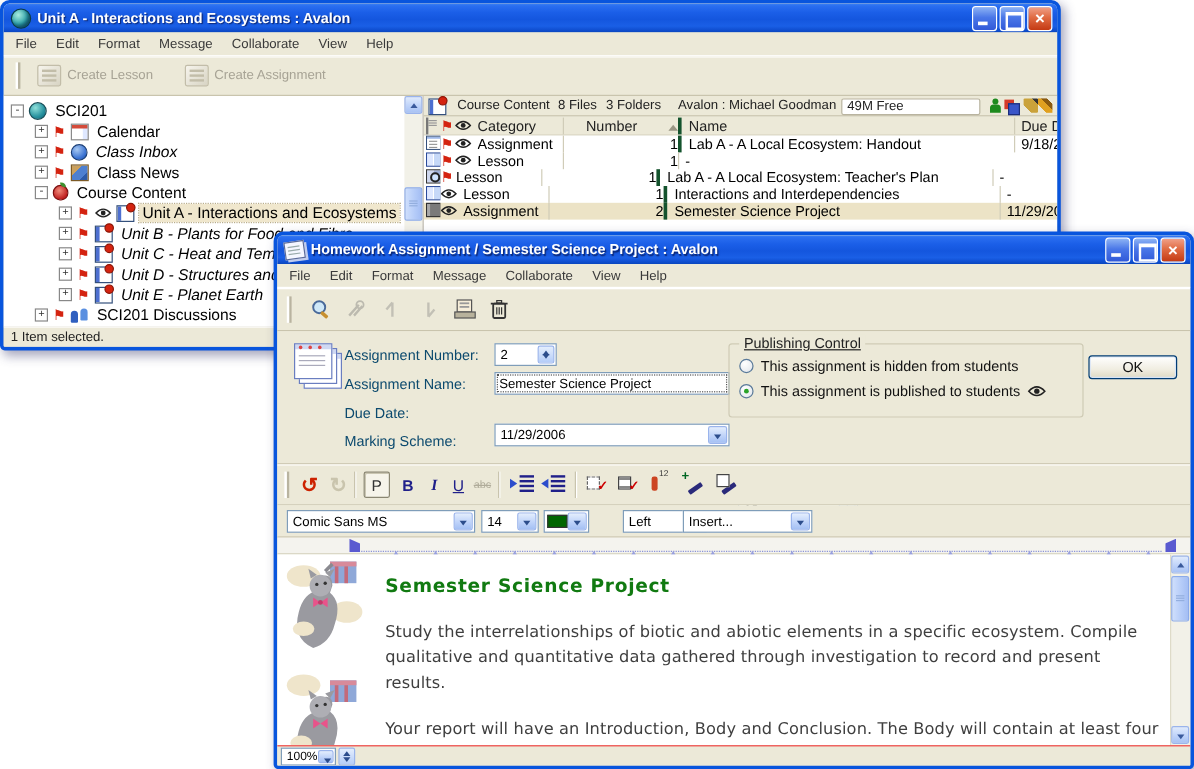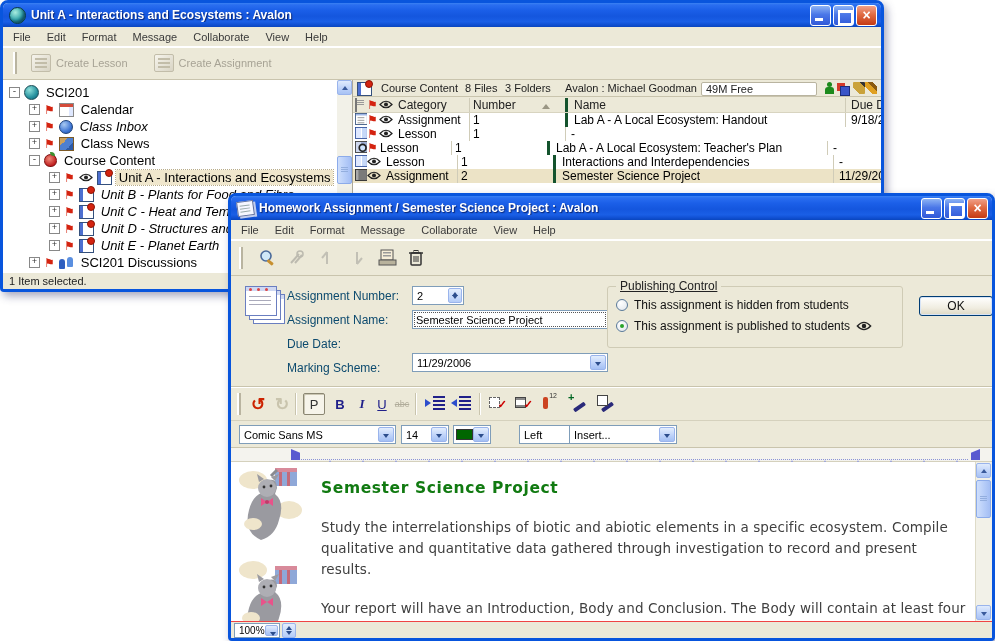--- a/index.html
+++ b/index.html
@@ -101,21 +101,21 @@
   .mini-person::after { content:""; position:absolute; left:2px; top:5px; width:9px; height:7px; border-radius:3px 3px 0 0; background:#1d8a1d; }
   .mini-layers::before { content:""; position:absolute; left:0; top:1px; width:8px; height:8px; background:#d43a2a; }
   .mini-layers::after { content:""; position:absolute; left:3px; top:4px; width:8px; height:8px; background:#3a55c8; border:1px solid #1c2d7c; }
   .mini-pencil { background:linear-gradient(45deg,transparent 0 28%,#caa23a 28% 78%,#333 78%); border-radius:1px; }
   .mini-pen { background:linear-gradient(45deg,transparent 0 30%,#e0a020 30% 60%,#8a5a10 60% 80%,transparent 80%); }
   .colhdr { height:16px; background:#ece9d8; display:flex; align-items:center; font-size:12px; color:#222;
     border-bottom:1px solid #d8d4c0; }
   .colhdr .c, .lrow .c { overflow:hidden; white-space:nowrap; flex:none; }
   .c-ico1 { width:14px; padding-left:2px; } .c-ico2 { width:12px; } .c-ico3 { width:18px; }
   .c-cat { width:72px; border-left:1px solid transparent; }
-  .c-num { width:96px; border-left:1px solid #d0ccb8; padding-left:3px; position:relative; }
+  .c-num { width:96px; border-left:1px solid #d0ccb8; padding-left:3px; position:relative;text-align:right; }
   .c-name { width:280px; border-left:3px solid #14532d; padding-left:6px; }
   .c-due { flex:1 1 auto; border-left:1px solid #d0ccb8; padding-left:5px; }
   .sortup { display:inline-block; width:0; height:0; border-left:4px solid transparent; border-right:4px solid transparent;
     border-bottom:5px solid #9a9684; margin-left:26px; }
   .hnote { width:11px; height:11px; background:#fff; border:1px solid #777; position:relative; }
   .hnote::after { content:""; position:absolute; left:1px; top:2px; width:7px; height:1px; background:#999;
     box-shadow:0 2px 0 #999, 0 4px 0 #999; }
   .lrow { height:14px; display:flex; align-items:center; font-size:12px; color:#000; background:#fff; }
   .lrow.sel { background:#ece3c6; }
   .lrow .ic { transform:scale(.85); transform-origin:left center; }
@@ -151,21 +151,21 @@
     outline:1px dotted #555; outline-offset:-3px; font-family:"Liberation Sans",sans-serif; }
   .groupbox { position:absolute; border:1px solid #cfcbb5; border-radius:3px; }
   .gbtitle { position:absolute; top:-8px; left:8px; background:#ece9d8; padding:0 4px; font-size:12px; color:#222;text-decoration:underline; }
   .radiorow { position:absolute; left:8px; display:flex; align-items:center; gap:6px; font-size:12px; color:#111; }
   .radio { width:12px; height:12px; border-radius:50%; border:1px solid #5a7a9a; flex:none;
     background:radial-gradient(circle at 35% 30%,#fff,#dfe4ea); position:relative; }
   .radio.on::after { content:""; position:absolute; left:3px; top:3px; width:4px; height:4px; border-radius:50%;
     background:#2aa32a; }
   .okbtn { position:absolute; width:74px; height:20px; border:1px solid #003c74; border-radius:3px;
     background:linear-gradient(180deg,#fff,#f0ede1 60%,#ded9c4); font-size:12px; color:#111;
-    text-align:center; line-height:18px; box-shadow:inset 0 0 0 1px #d7e4f6;margin-left:12px; }
+    text-align:center; line-height:18px; box-shadow:inset 0 0 0 1px #d7e4f6; }
   .padstack { position:absolute; left:14px; top:10px; width:44px; height:40px; }
   .pad { position:absolute; width:32px; height:30px; background:#fff; border:1px solid #6a7ec0;
     box-shadow:inset 0 4px 0 #cfd8f2; }
   .pad::after { content:""; position:absolute; left:3px; top:9px; width:22px; height:1px; background:#aab; 
     box-shadow:0 4px 0 #aab, 0 8px 0 #aab; }
   .pad::before { content:""; position:absolute; left:3px; top:1px; width:3px; height:3px; border-radius:50%;
     background:#d44; box-shadow:8px 0 0 #d44, 16px 0 0 #d44; }
 
   .fmtbar { height:34px; background:#ece9d8; position:relative; border-bottom:1px solid #d5d1bd; box-shadow:inset 0 1px 0 #fff; }
   .fbtn { position:absolute; top:6px; width:22px; height:22px; font-size:13px; color:#20208a;

